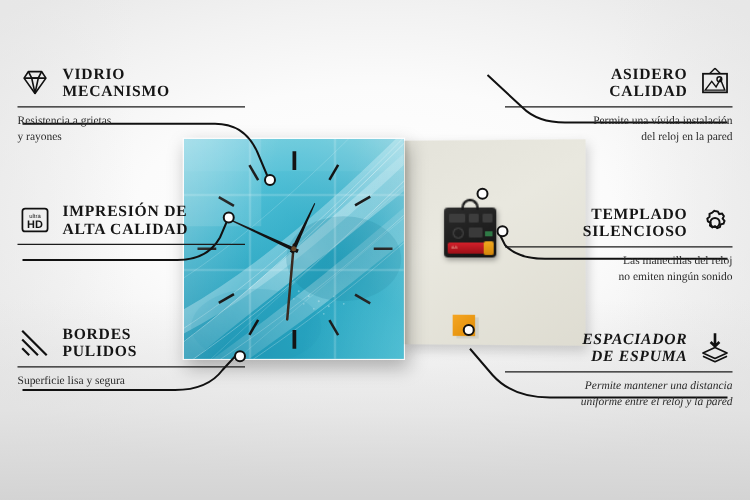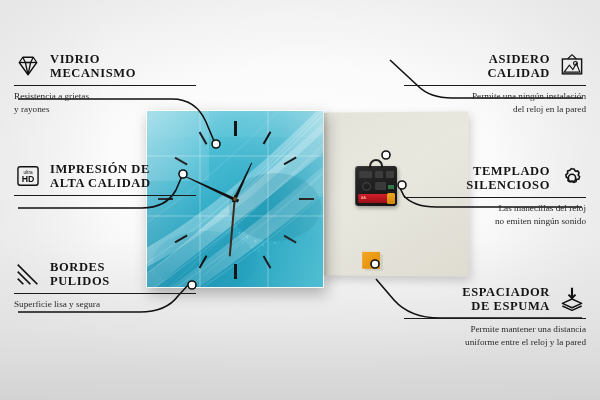--- a/index.html
+++ b/index.html
@@ -40,21 +40,21 @@
   .feature.right .desc{ text-align:right; }
   .ico{ width:28px; height:28px; flex:0 0 28px; display:block; }
 
   
   #f-vidrio   { left:14px;  top:52px;  }
   #f-impresion{ left:14px;  top:162px; }
   #f-bordes   { left:14px;  top:260px; }
   
   #f-asidero  { left:404px; top:52px;  }
   #f-mecanismo{ left:404px; top:164px; }
-  #f-espaciador{left:404px; top:285px; }
+  #f-espaciador{left:404px; top:264px;font-style:italic; }
 
   
   #wires{ position:absolute; left:0; top:0; width:600px; height:400px; pointer-events:none; }
 
   
   .photo-back{
     position:absolute; left:322px; top:112px; width:146px; height:164px;
     background:linear-gradient(150deg,#e4e3da 0%,#e9e8df 40%,#dedcd1 100%);
     box-shadow: 2px 4px 9px rgba(0,0,0,.18);
     transform: perspective(500px) rotateY(-3deg);
@@ -350,21 +350,21 @@
       <path d="M7 23 L13 15 L17 20 L21 13 L25 23 Z" fill="none" stroke="#111" stroke-width="1.3"></path>
       <circle cx="20" cy="13" r="2.2" fill="none" stroke="#111" stroke-width="1.3"></circle>
     </svg>
     <div class="titles">
       <span class="t1">ASIDERO</span>
       <span class="t2">CALIDAD</span>
     </div>
   </div>
   <div class="rule"></div>
   <div class="desc">
-    <span>Permite una ningún instalación</span><br>
+    <span>Permite una vívida instalación</span><br>
     <span>del reloj en la pared</span>
   </div>
 </div>
 
 <div class="feature right" id="f-mecanismo">
   <div class="head">
     <svg class="ico" viewBox="0 0 32 32">
       <g fill="none" stroke="#111" stroke-width="1.8">
         <path d="M16 5.5 l2.6 .5 1.3 2.3 2.6 -.4 1.6 2.2 -1.1 2.4 1.7 2 -.9 2.6 -2.6 .6 -.7 2.5 -2.5 .9 -2 -1.7 -2.4 1.1 -2.2 -1.6 .4 -2.6 -2.3 -1.3 -.5 -2.6 2 -1.7 0 -2.6 2.4 -1 1.9 -1.8 z"></path>
         <circle cx="16" cy="16" r="4.2"></circle>

